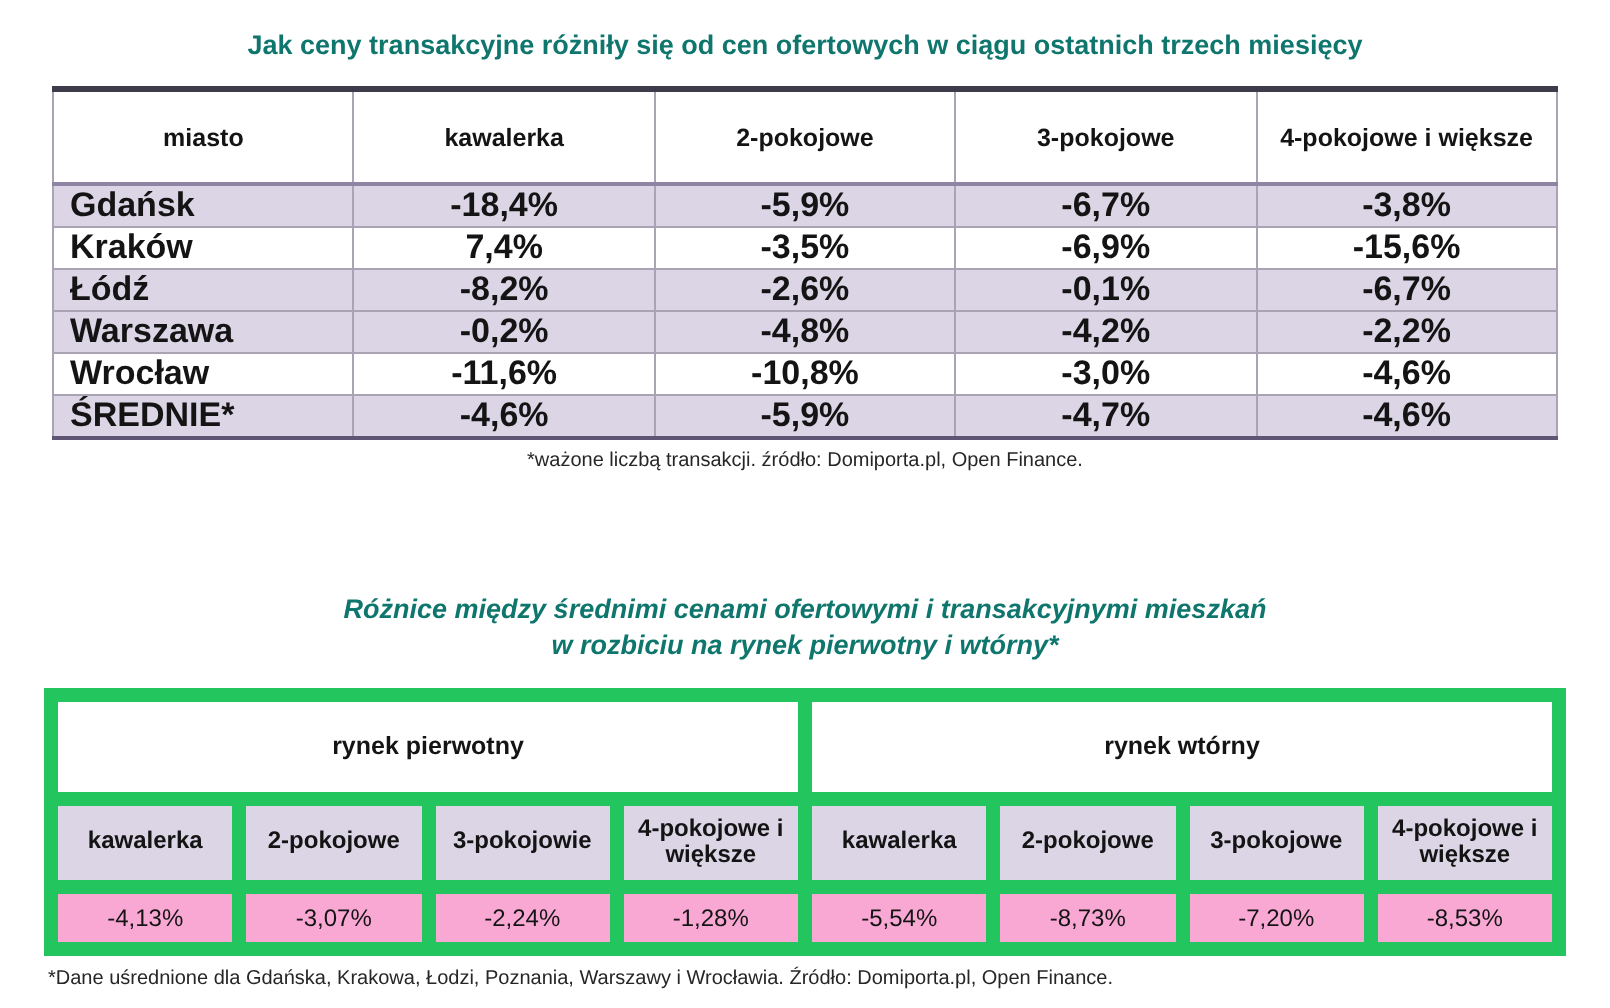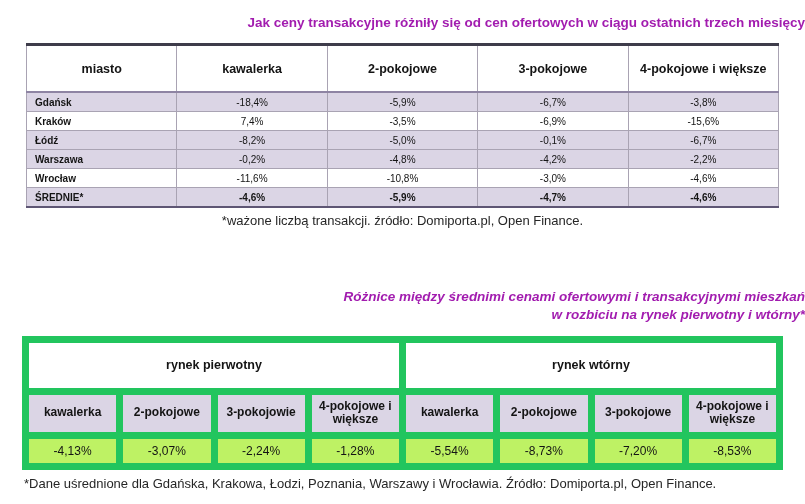--- a/index.html
+++ b/index.html
@@ -1,50 +1,50 @@
 <!DOCTYPE html>
 <html><head>
 <meta charset="utf-8">
 <style>
   html, body { margin:0; padding:0; background:#fff; }
   .page {
     position:relative; width:805px; height:504px; background:#ffffff;
     font-family:"Liberation Sans", sans-serif; color:#141414; overflow:hidden;
   }
   .title {
-    text-align:right; font-weight:bold; font-size:13.5px; color:#a21caf;
+    text-align:center; font-weight:bold; font-size:13.5px; color:#0f766e;
     padding-top:14px; line-height:1.35;
   }
   .title2 { padding-top:0; margin-top:60px; white-space:pre-line;font-style:italic; }
 
   table { border-collapse:collapse; table-layout:fixed; margin:11px auto 0 auto; }
 
   
   .t1 { width:753px; border-top:3px solid #3e3c4a; border-bottom:2px solid #5e5674; }
-  .t1 th, .t1 td { border:1px solid #a9a3b3; font-size:10px; }
+  .t1 th, .t1 td { border:1px solid #a9a3b3; font-size:17px; }
   .t1 thead th {
     height:43px; background:#ffffff; font-weight:bold; text-align:center;
     border-bottom:2px solid #8e84a3; font-size:12.5px;
   }
-  .t1 tbody td { height:18px; text-align:center; padding:0 2px; font-weight:normal; }
+  .t1 tbody td { height:18px; text-align:center; padding:0 2px; font-weight:bold; }
   .t1 tbody td.city { text-align:left; padding-left:8px; font-weight:bold; }
   .t1 tr.alt td { background:#dbd5e5; }
   .t1 tr.avg td { font-weight:bold; }
 
   
   .t2 { width:761px; border-top:3px solid #3e3c4a; border-bottom:2px solid #5e5674; }
   .t2 th, .t2 td { border:7px solid #22c55e; font-size:12px; }
   .t2 .group-row th { height:43px; background:#ffffff; font-weight:bold; text-align:center; font-size:12.5px; }
   .t2 .sub-row th {
     background:#dbd5e5; height:33px; font-weight:bold; text-align:center;
     line-height:1.12; padding:2px 3px; border-top:2px solid #8e84a3;
   }
-  .t2 .val-row td { height:22px; background:#bef264; text-align:center; font-weight:normal; }
+  .t2 .val-row td { height:22px; background:#f9a8d4; text-align:center; font-weight:normal; }
 
-  .footnote { font-size:13px; color:#262626; }
+  .footnote { font-size:10px; color:#262626; }
   .fn1 { text-align:center; margin-top:5px; }
   .fn2 { text-align:left; margin:6px 0 0 24px; }
 </style>
 </head>
 <body>
 
 <div class="page">
 
   <div class="title">Jak ceny transakcyjne różniły się od cen ofertowych w ciągu ostatnich trzech miesięcy</div>
 
@@ -69,21 +69,21 @@
       <tr>
         <td class="city">Kraków</td>
         <td>7,4%</td>
         <td>-3,5%</td>
         <td>-6,9%</td>
         <td>-15,6%</td>
       </tr>
       <tr class="alt">
         <td class="city">Łódź</td>
         <td>-8,2%</td>
-        <td>-5,0%</td>
+        <td>-2,6%</td>
         <td>-0,1%</td>
         <td>-6,7%</td>
       </tr>
       <tr class="alt">
         <td class="city">Warszawa</td>
         <td>-0,2%</td>
         <td>-4,8%</td>
         <td>-4,2%</td>
         <td>-2,2%</td>
       </tr>

